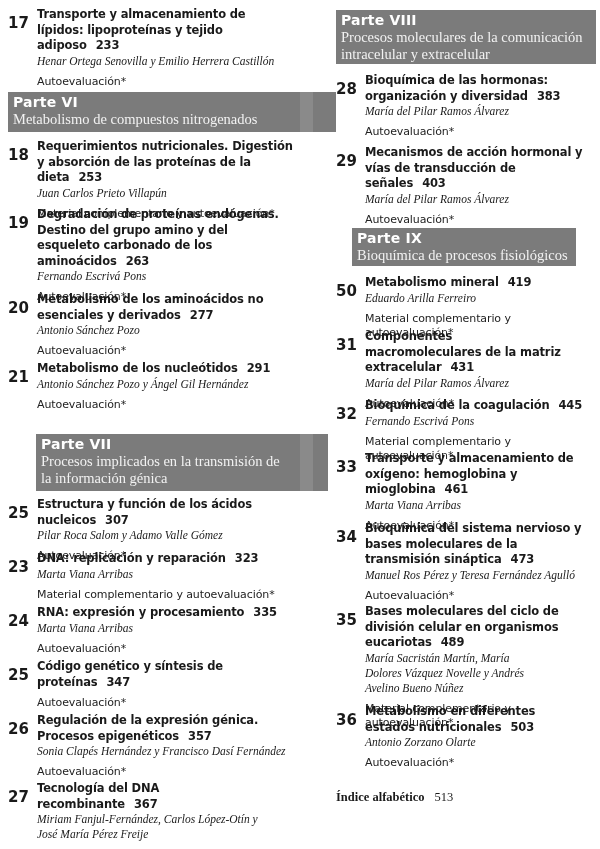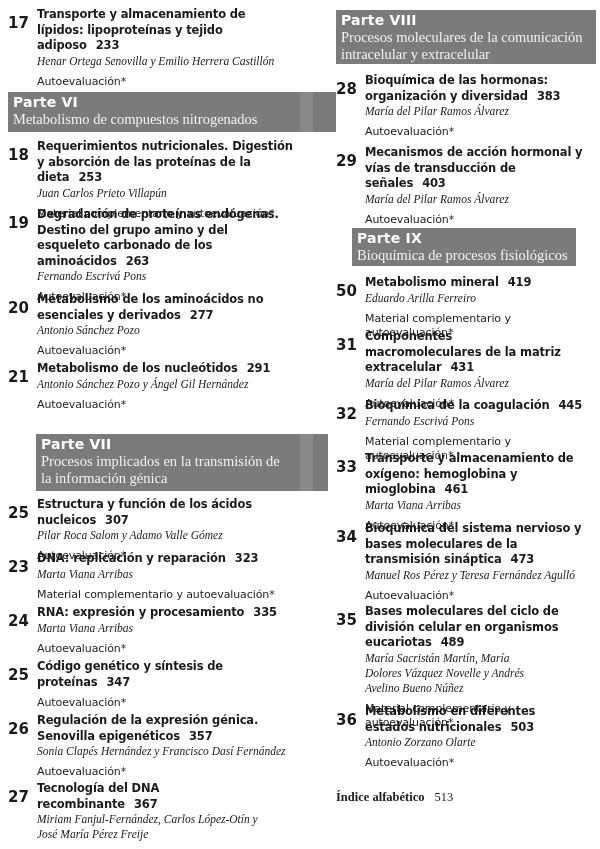--- a/index.html
+++ b/index.html
@@ -122,21 +122,21 @@
     <span class="ch-num">25</span>
     <div class="ch-body">
       <div class="ch-title"><span>Código genético y síntesis de proteínas</span><span class="ch-page">347</span></div>
       <div class="ch-extra">Autoevaluación*</div>
     </div>
   </div>
 
   <div class="chapter" style="left:8px; top:713px; width:290px;">
     <span class="ch-num">26</span>
     <div class="ch-body">
-      <div class="ch-title"><span>Regulación de la expresión génica. Senovilla epigenéticos</span><span class="ch-page">357</span></div>
+      <div class="ch-title"><span>Regulación de la expresión génica. Procesos epigenéticos</span><span class="ch-page">357</span></div>
       <div class="ch-author">Sonia Clapés Hernández y Francisco Dasí Fernández</div>
       <div class="ch-extra">Autoevaluación*</div>
     </div>
   </div>
 
   <div class="chapter" style="left:8px; top:781px; width:290px;">
     <span class="ch-num">27</span>
     <div class="ch-body" style="width:230px;">
       <div class="ch-title"><span>Tecnología del DNA recombinante</span><span class="ch-page">367</span></div>
       <div class="ch-author">Miriam Fanjul-Fernández, Carlos López-Otín y José María Pérez Freije</div>

